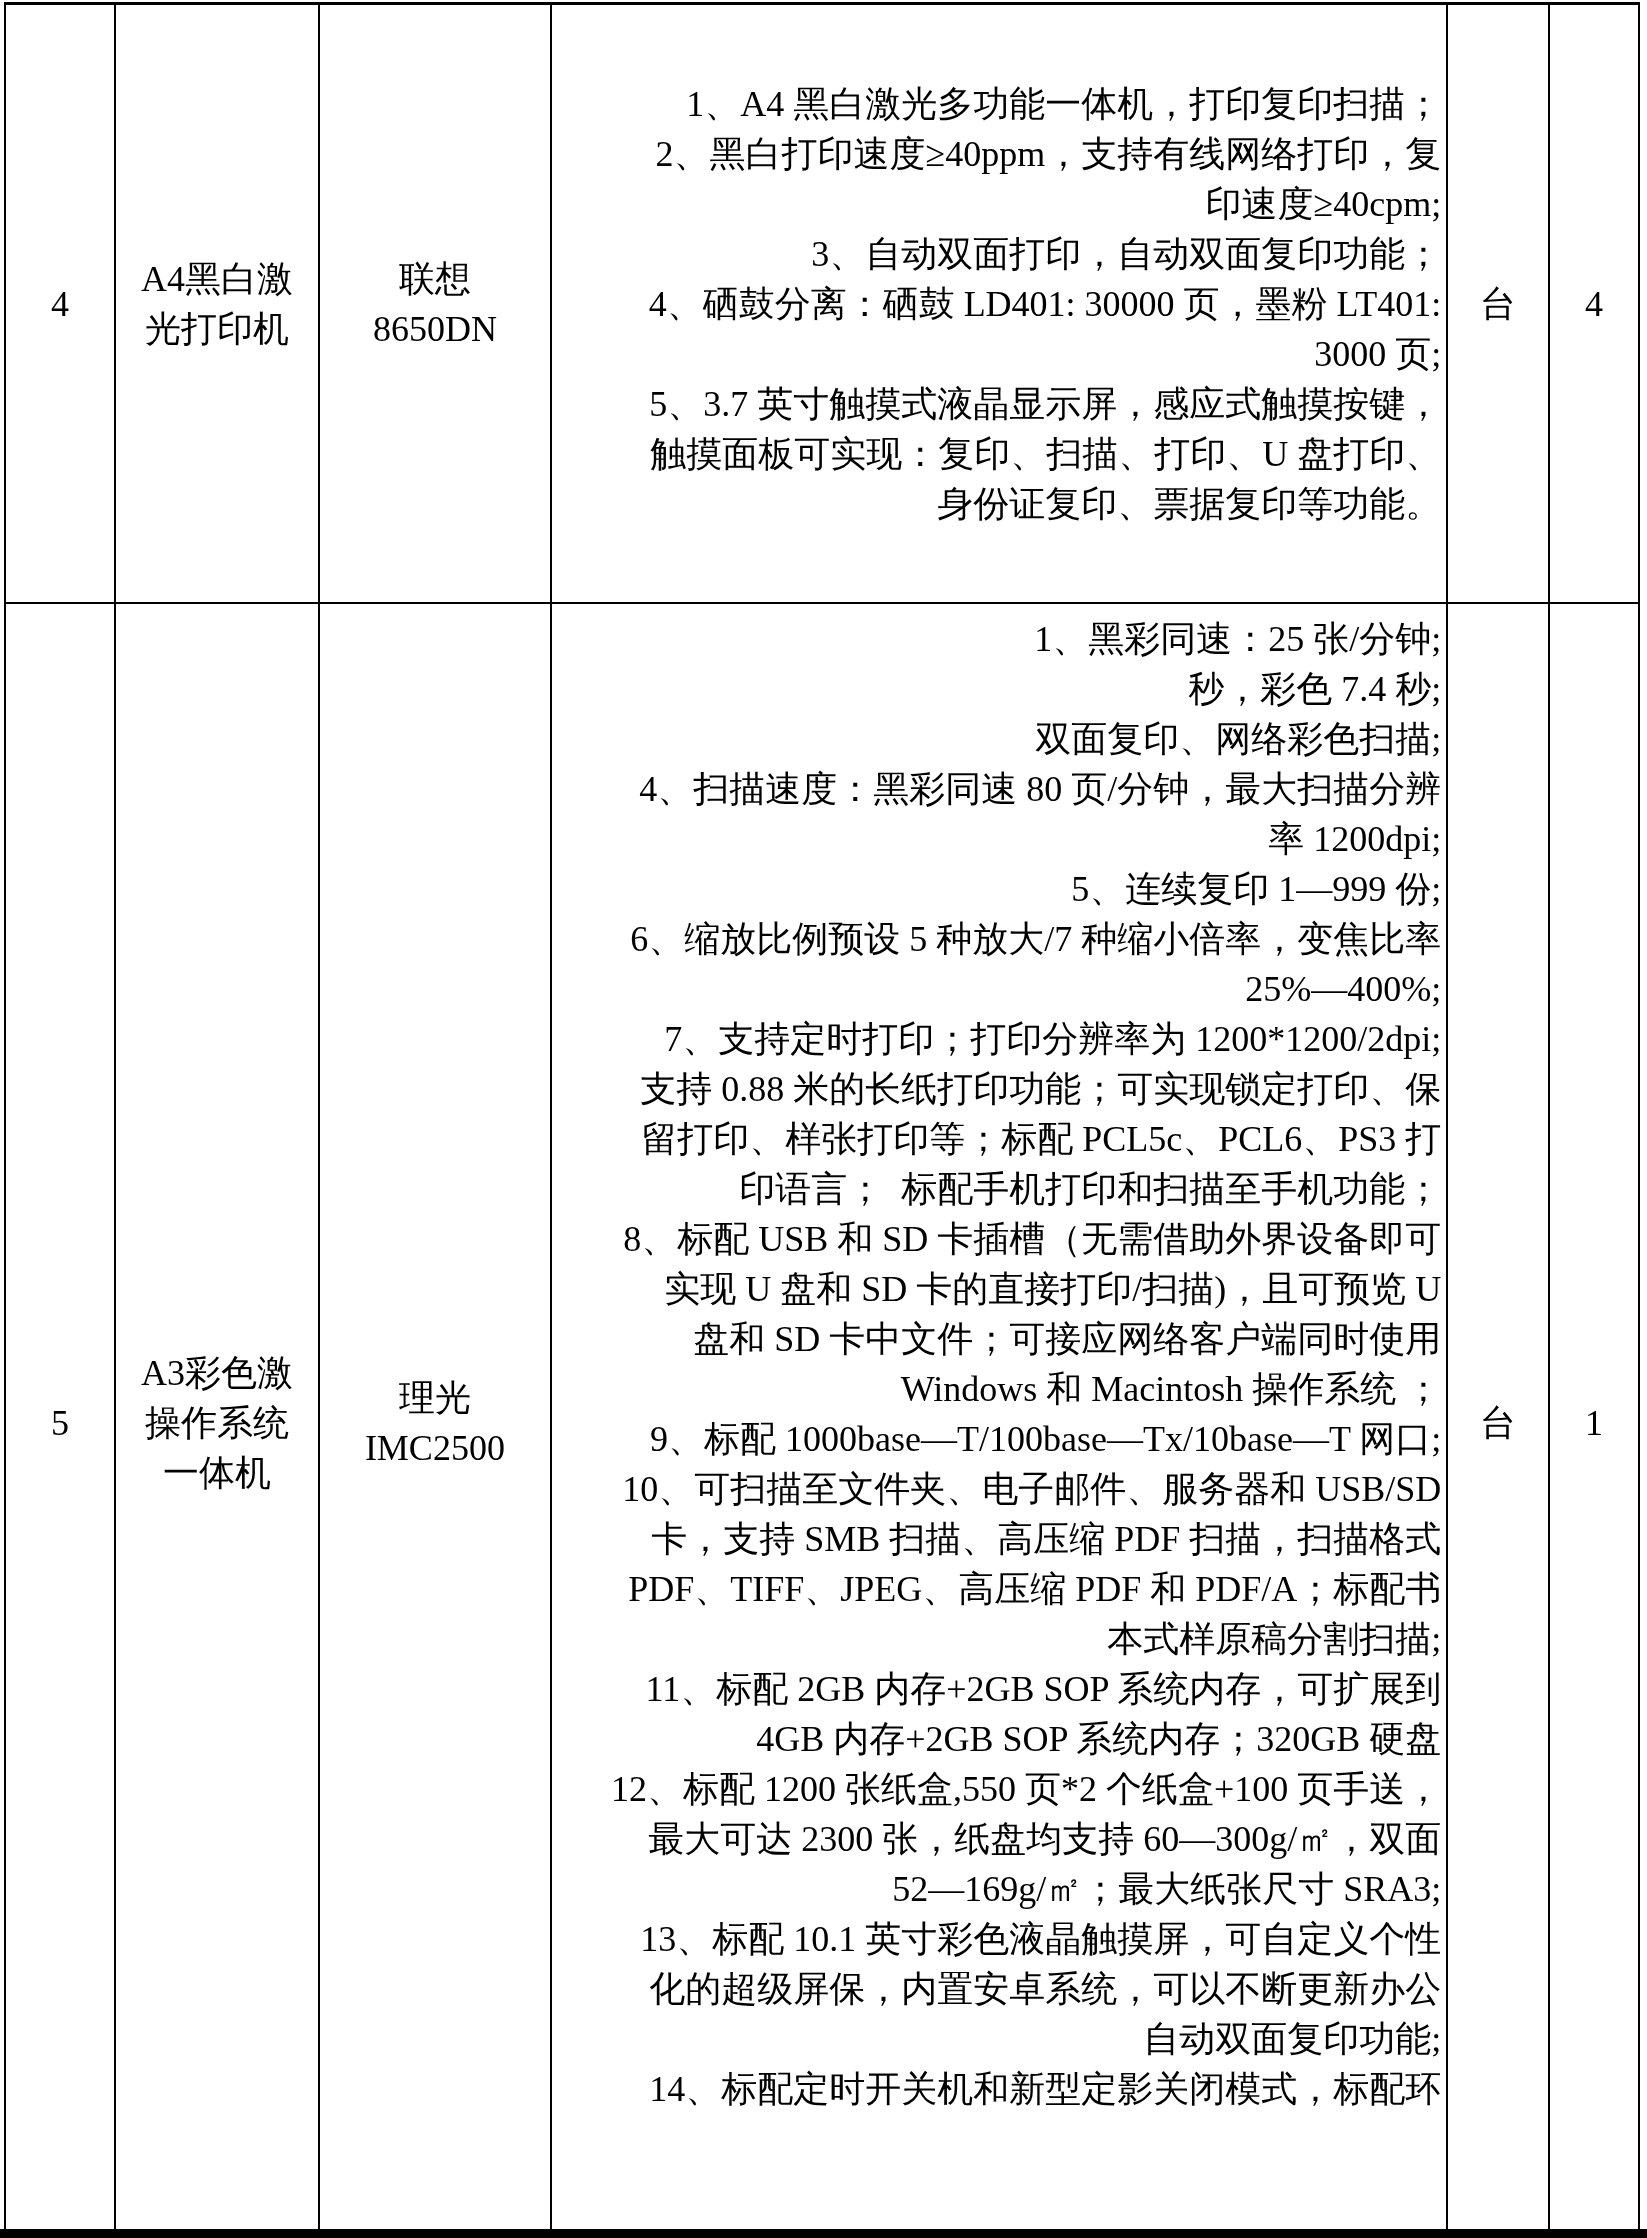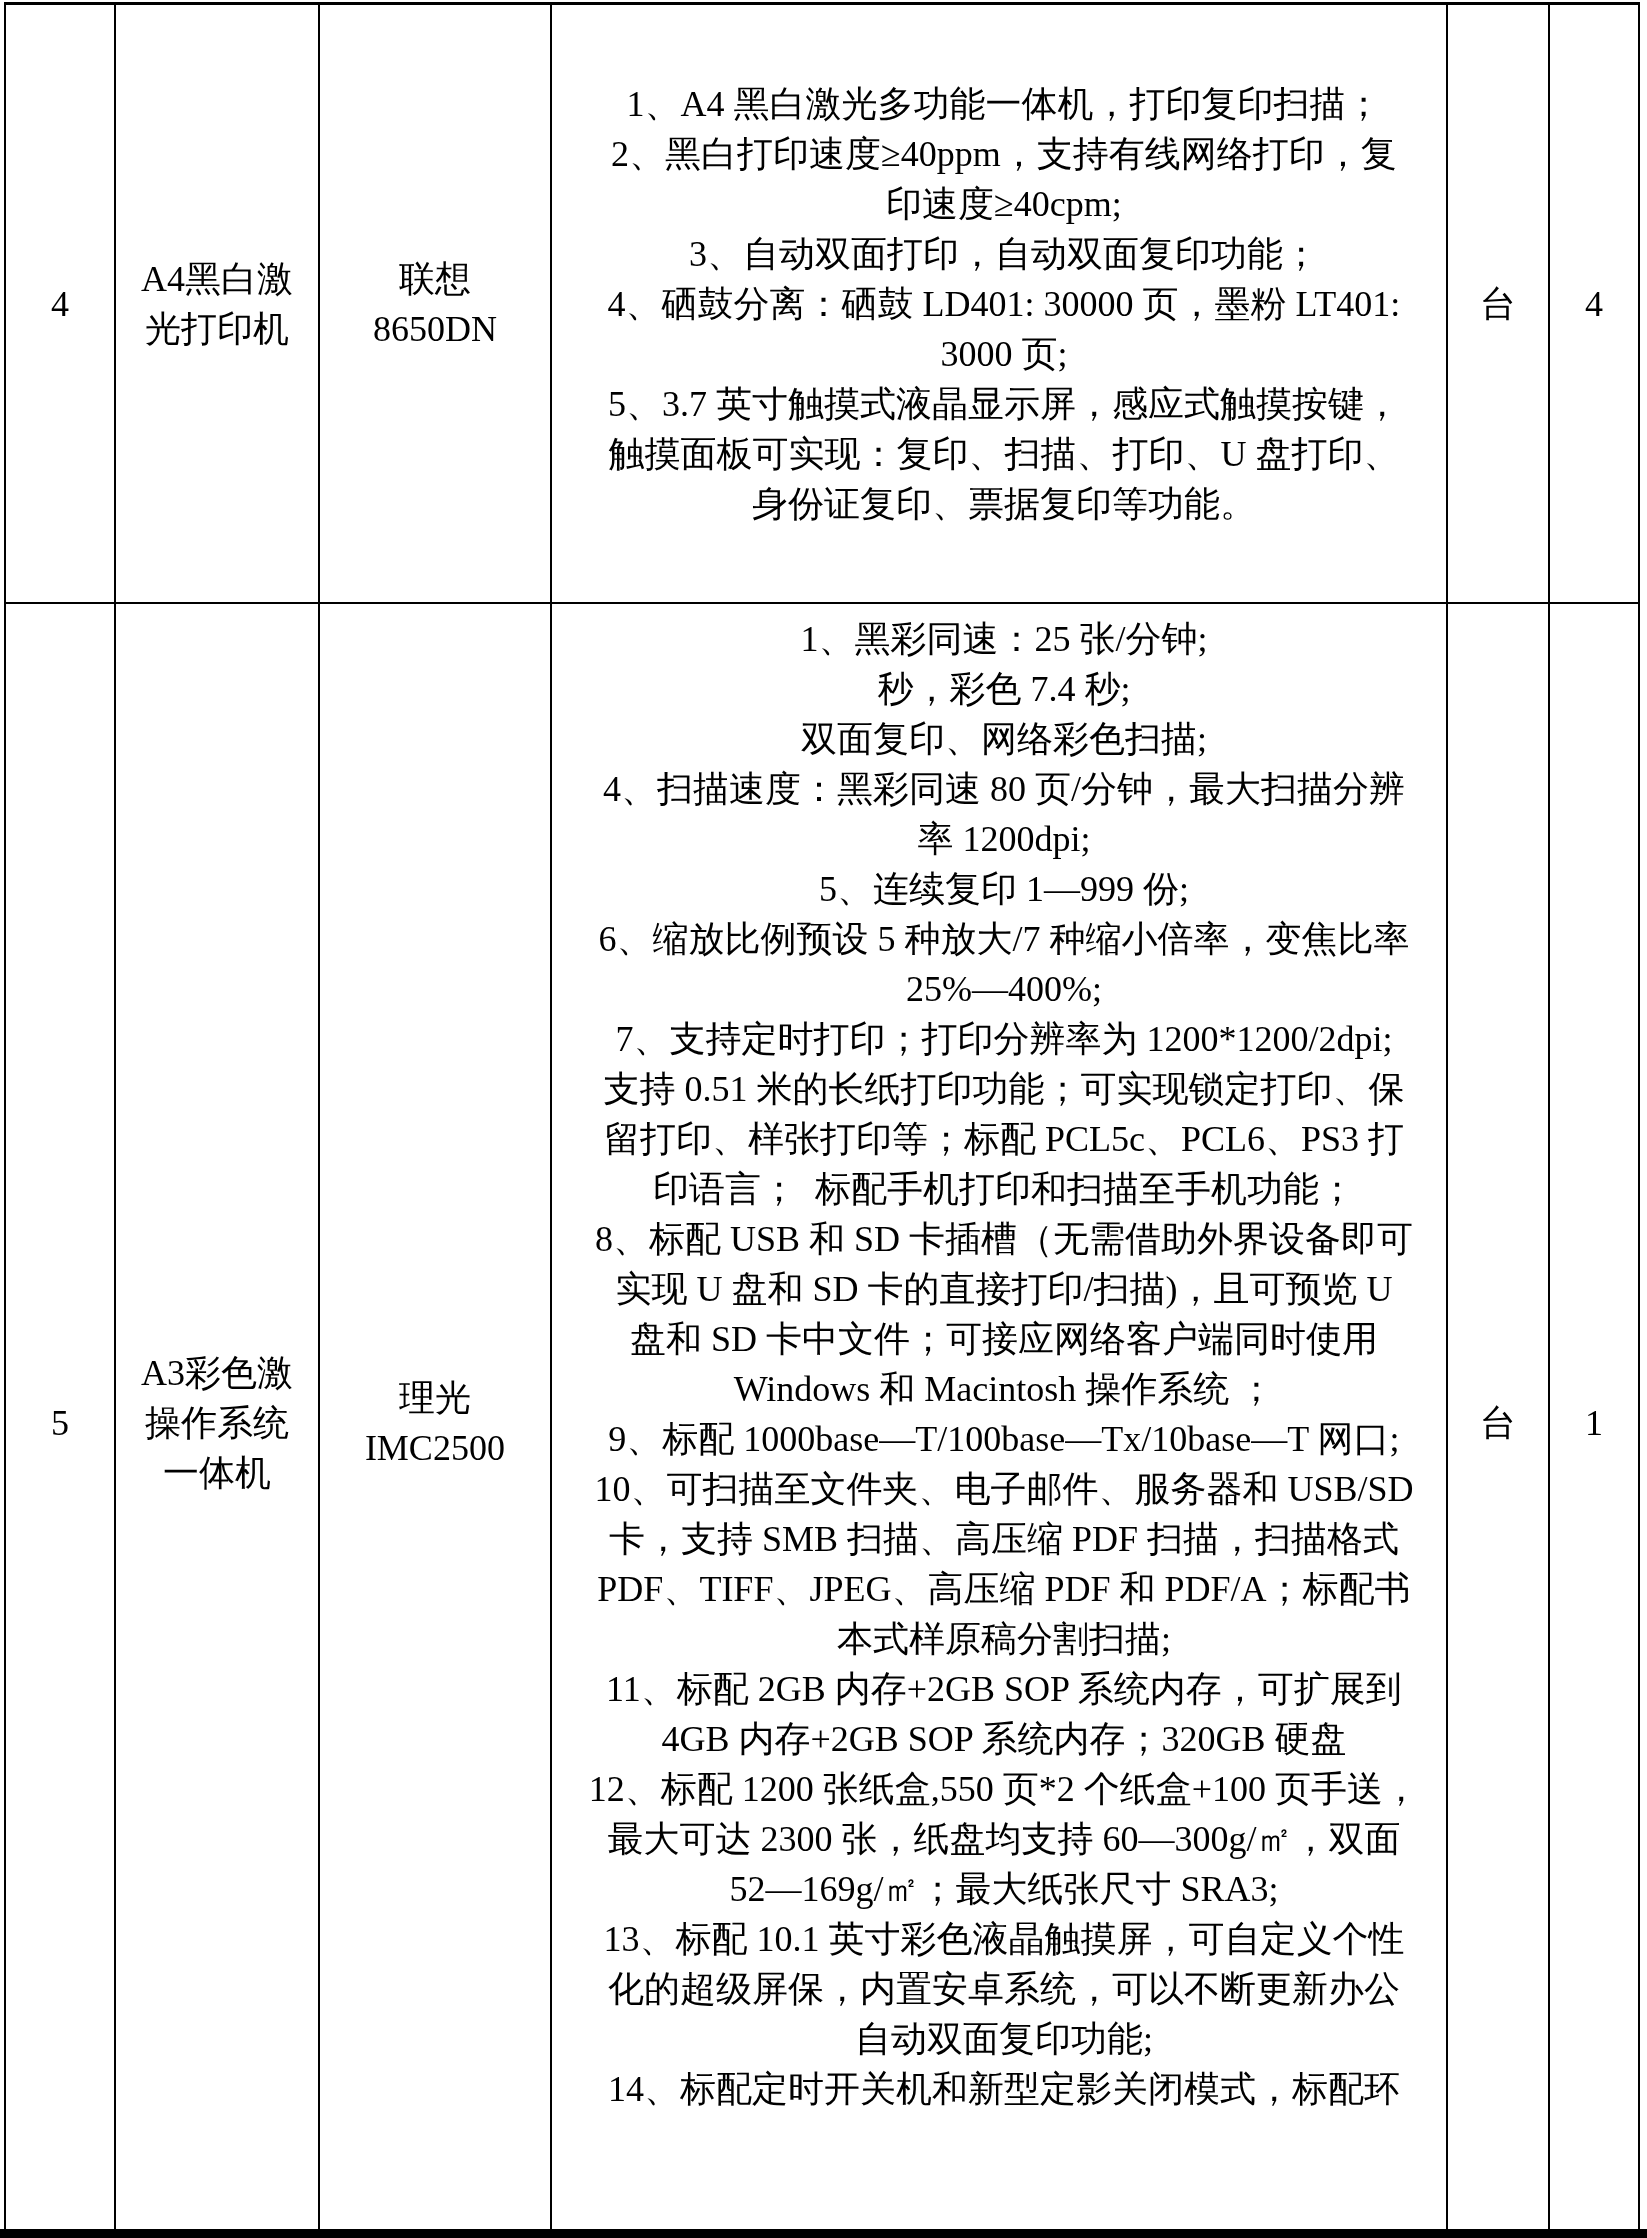--- a/index.html
+++ b/index.html
@@ -40,21 +40,21 @@
     overflow: hidden;
   }
   .row-4 .cell {
     height: 599px;
     border-bottom: 2.3px solid #000;
   }
   .row-5 .cell {
     height: 1638px;
   }
   .cell.spec {
-    align-items: center;
+    align-items: flex-end;
     text-align: left;
     padding-left: 14.7px;
     padding-right: 4.6px;
   }
   .row-4 .cell.spec {
     justify-content: center;
   }
   .row-5 .cell.spec {
     justify-content: flex-start;
     padding-top: 9.3px;
@@ -125,21 +125,21 @@
     <div class="cell spec">
         <div class="ln">1、黑彩同速：25 张/分钟;</div>
         <div class="ln">秒，彩色 7.4 秒;</div>
         <div class="ln">双面复印、网络彩色扫描;</div>
         <div class="ln">4、扫描速度：黑彩同速 80 页/分钟，最大扫描分辨</div>
         <div class="ln">率 1200dpi;</div>
         <div class="ln">5、连续复印 1—999 份;</div>
         <div class="ln">6、缩放比例预设 5 种放大/7 种缩小倍率，变焦比率</div>
         <div class="ln">25%—400%;</div>
         <div class="ln">7、支持定时打印；打印分辨率为 1200*1200/2dpi;</div>
-        <div class="ln">支持 0.51 米的长纸打印功能；可实现锁定打印、保</div>
+        <div class="ln">支持 0.88 米的长纸打印功能；可实现锁定打印、保</div>
         <div class="ln">留打印、样张打印等；标配 PCL5c、PCL6、PS3 打</div>
         <div class="ln">印语言；  标配手机打印和扫描至手机功能；</div>
         <div class="ln">8、标配 USB 和 SD 卡插槽（无需借助外界设备即可</div>
         <div class="ln">实现 U 盘和 SD 卡的直接打印/扫描)，且可预览 U</div>
         <div class="ln">盘和 SD 卡中文件；可接应网络客户端同时使用</div>
         <div class="ln">Windows 和 Macintosh 操作系统 ；</div>
         <div class="ln">9、标配 1000base—T/100base—Tx/10base—T 网口;</div>
         <div class="ln">10、可扫描至文件夹、电子邮件、服务器和 USB/SD</div>
         <div class="ln">卡，支持 SMB 扫描、高压缩 PDF 扫描，扫描格式</div>
         <div class="ln">PDF、TIFF、JPEG、高压缩 PDF 和 PDF/A；标配书</div>

